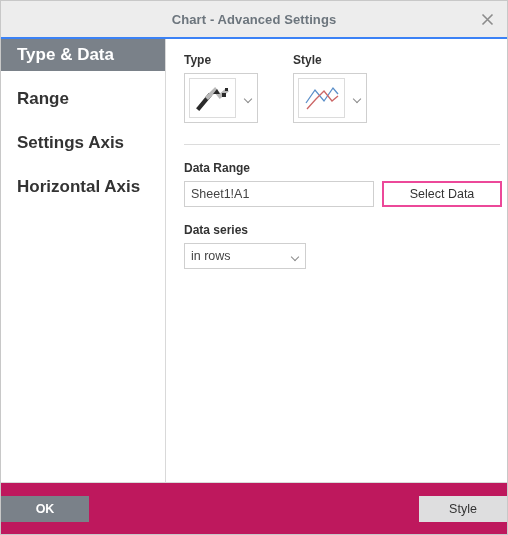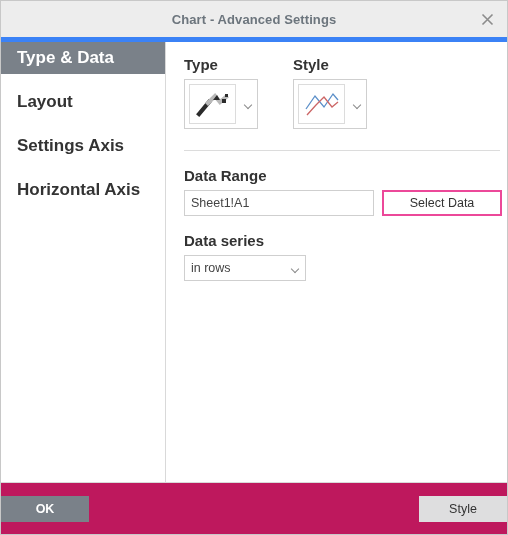--- a/index.html
+++ b/index.html
@@ -25,21 +25,21 @@
     flex-direction: column;
     overflow: hidden;
   }
 
   
   .titlebar {
     position: relative;
     height: 36px;
     flex: 0 0 36px;
     background: #ededed;
-    border-bottom: 5px solid #3b82f6;
+    border-bottom: 2px solid #3b82f6;
     display: flex;
     align-items: center;
     justify-content: center;
   }
   .titlebar-title {
     font-size: 13px;
     font-weight: bold;
     color: #6c757d;
     letter-spacing: 0.1px;
     user-select: none;
@@ -100,21 +100,21 @@
   }
 
   
   .picker-row {
     display: flex;
     gap: 35px;
     margin-top: 0;
   }
   .picker-group { display: flex; flex-direction: column; }
   .field-label {
-    font-size: 15px;
+    font-size: 12px;
     font-weight: bold;
     color: #333333;
     margin-bottom: 6px;
     user-select: none;
   }
   .combo-preview {
     width: 74px;
     height: 50px;
     box-sizing: border-box;
     border: 1px solid #cfcfcf;
@@ -260,21 +260,21 @@
   </div>
 
   <div class="dialog-body">
 
     <div class="sidebar">
       <div class="nav-item selected">
         <span>Type &amp; Data</span>
       </div>
       <div class="nav-spacer"></div>
       <div class="nav-item">
-        <span>Layout</span>
+        <span>Range</span>
       </div>
       <div class="nav-spacer"></div>
       <div class="nav-item">
         <span>Settings Axis</span>
       </div>
       <div class="nav-spacer"></div>
       <div class="nav-item">
         <span>Horizontal Axis</span>
       </div>
     </div>

